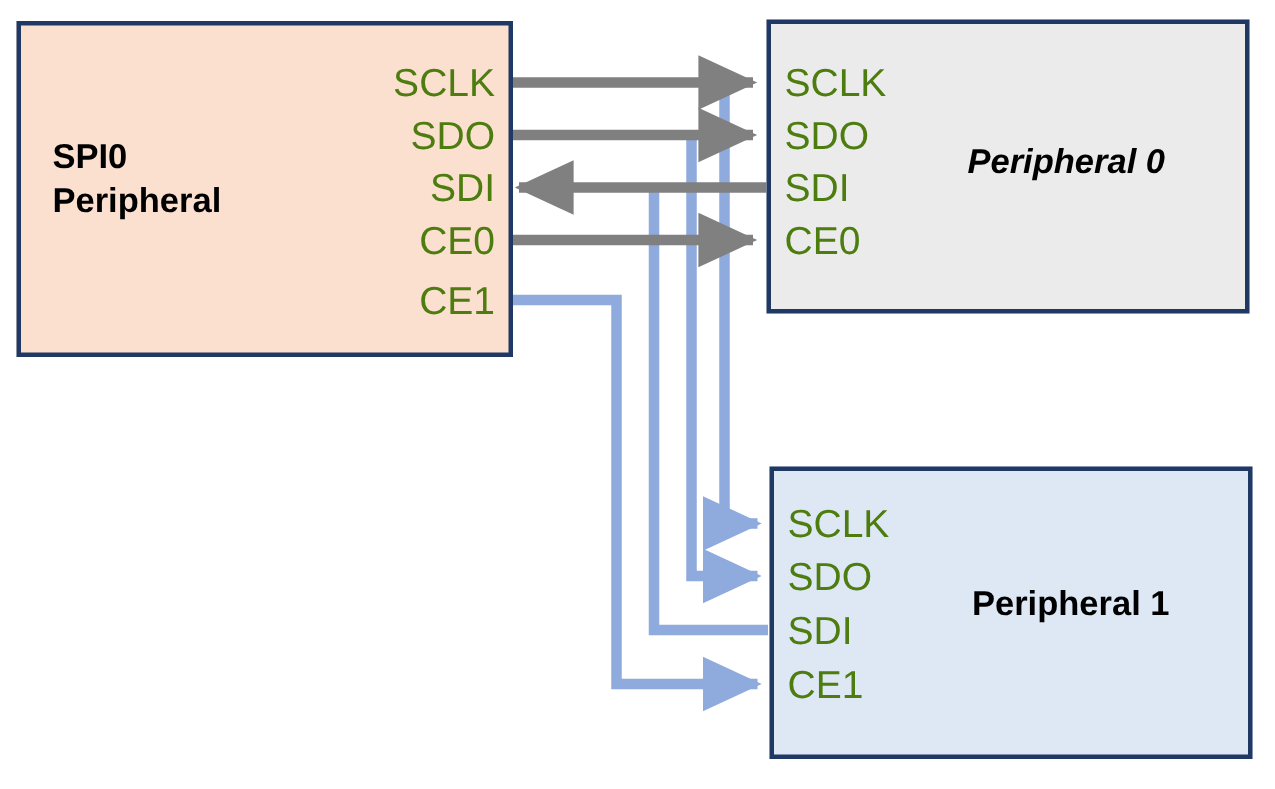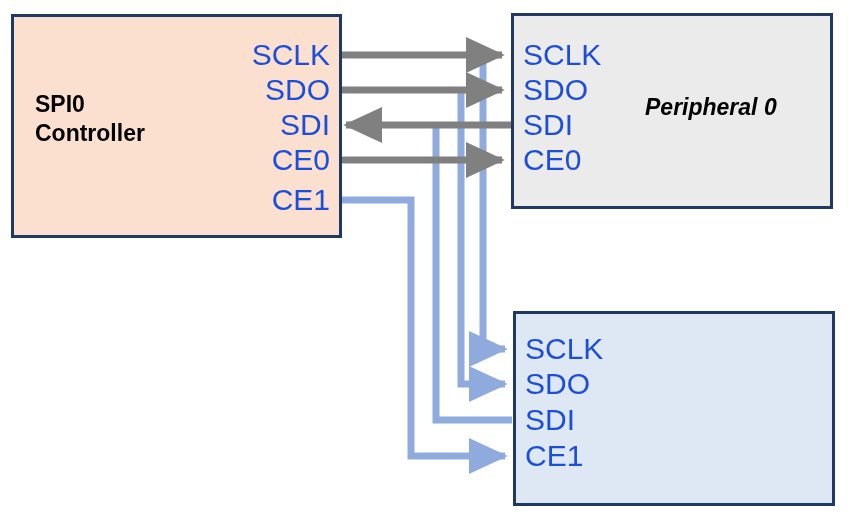--- a/index.html
+++ b/index.html
@@ -65,22 +65,22 @@
     left: 645px;
     top: 93px;
     font-style: italic;
   }
   #peripheral1-title {
     left: 648px;
     top: 388px;
   }
   .pin-label {
     position: absolute;
-    font-size: 30px;
-    color: #1d4ed8;
+    font-size: 26px;
+    color: #4d7c0f;
     line-height: 1;
     white-space: nowrap;
   }
   .pin-label.right {
     text-align: right;
     transform: translateY(-50%);
   }
   .pin-label.left {
     text-align: left;
     transform: translateY(-50%);
@@ -129,36 +129,37 @@
     <g>
       <path d="M511,125 L346,125" fill="none" stroke="#808080" stroke-width="7" marker-end="url(#arrow-gray-l)"></path>
     </g>
     <g>
       <path d="M342,160 L502,160" fill="none" stroke="#808080" stroke-width="7" marker-end="url(#arrow-gray-r)"></path>
     </g>
   </svg>
 
   <div class="block" id="controller-block"></div>
   <div class="block-title" id="controller-title">SPI0
-Controller</div>
+Peripheral</div>
 
   <div class="pin-label right" style="left:210px; top:55px; width:120px;">SCLK</div>
   <div class="pin-label right" style="left:210px; top:90px; width:120px;">SDO</div>
   <div class="pin-label right" style="left:210px; top:125px; width:120px;">SDI</div>
   <div class="pin-label right" style="left:210px; top:160px; width:120px;">CE0</div>
   <div class="pin-label right" style="left:210px; top:200px; width:120px;">CE1</div>
 
   <div class="block" id="peripheral0-block"></div>
   <div class="block-title" id="peripheral0-title">Peripheral 0</div>
 
   <div class="pin-label left" style="left:523px; top:55px;">SCLK</div>
   <div class="pin-label left" style="left:523px; top:90px;">SDO</div>
   <div class="pin-label left" style="left:523px; top:125px;">SDI</div>
   <div class="pin-label left" style="left:523px; top:160px;">CE0</div>
 
   <div class="block" id="peripheral1-block"></div>
+  <div class="block-title" id="peripheral1-title">Peripheral 1</div>
 
   <div class="pin-label left" style="left:525px; top:349px;">SCLK</div>
   <div class="pin-label left" style="left:525px; top:384px;">SDO</div>
   <div class="pin-label left" style="left:525px; top:420px;">SDI</div>
   <div class="pin-label left" style="left:525px; top:456px;">CE1</div>
 
 </div>
 
 </body></html>

